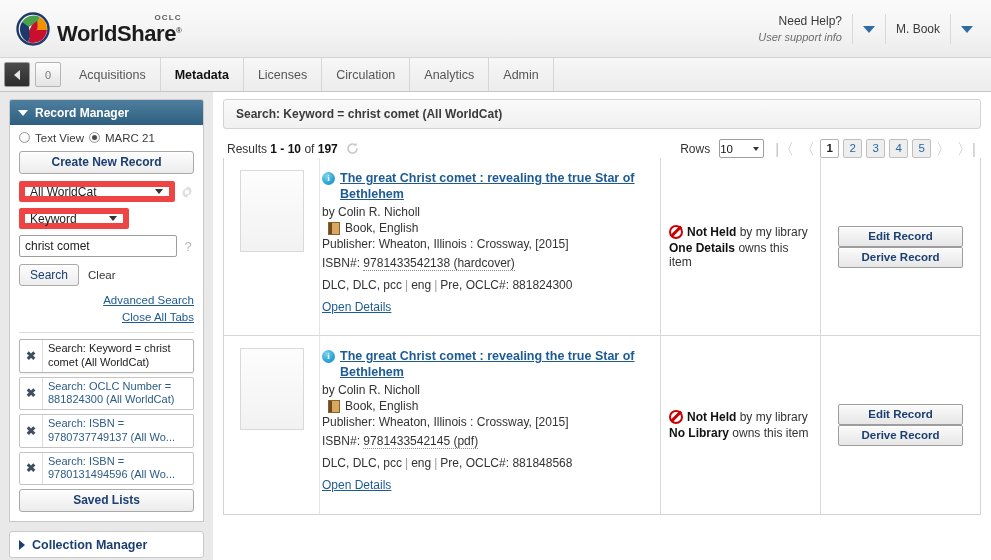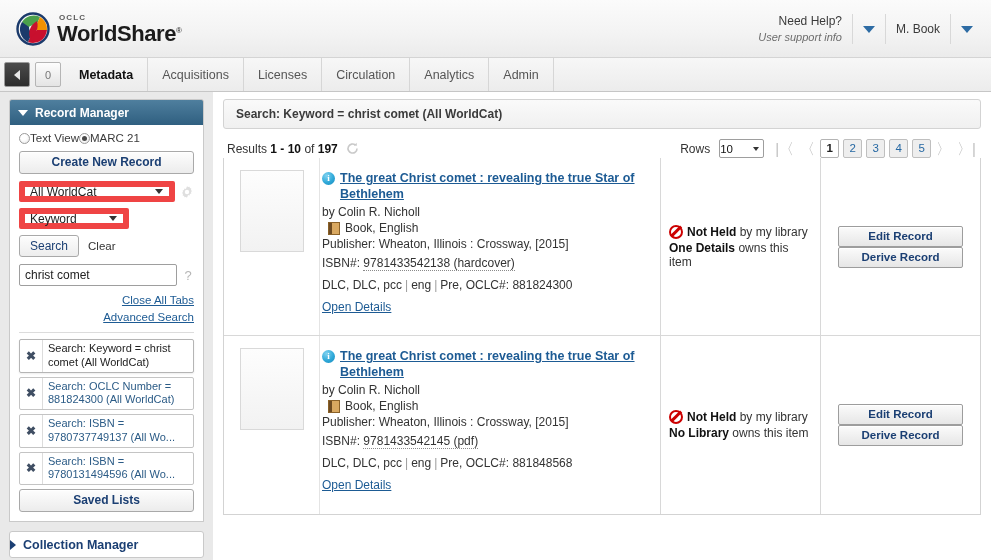--- a/index.html
+++ b/index.html
@@ -13,21 +13,21 @@
     background: #ffffff;
   }
   #app { position: relative; width: 991px; height: 560px; background:#fff; }
 
   
   .header {
     position: absolute; top:0; left:0; width:991px; height:58px;
     background: linear-gradient(to bottom, #fbfbfb 0%, #f3f3f3 60%, #ebebeb 100%);
     border-bottom: 1px solid #d4d4d4;
   }
-  .logo-wrap { position:absolute; left:16px; top:12px; display:flex; align-items:center; }
+  .logo-wrap { position:absolute; left:16px; top:12px; display:flex; align-items:center;text-align:right; }
   .logo-mark { width:34px; height:34px; position:relative; margin-right:7px; }
   .logo-text { display:flex; flex-direction:column; justify-content:center; line-height:1; }
   .logo-oclc {
     font-size:8px; letter-spacing:1.1px; color:#5a5a5a; font-weight:bold;
     margin-left:2px; margin-bottom:1px;
   }
   .logo-world {
     font-size:22px; color:#1c1c1c; font-weight:bold; letter-spacing:-0.4px;
     position:relative;
   }
@@ -86,21 +86,21 @@
     background: linear-gradient(to bottom,#4f7f9e 0%, #2f5f80 100%);
     color:#fff; font-weight:bold; font-size:12px;
     border-radius:2px 2px 0 0;
   }
   .panel-head .tri-d {
     width:0;height:0;border-left:5px solid transparent;border-right:5px solid transparent;
     border-top:6px solid #fff; margin-right:7px;
   }
   .panel-body { padding:7px 9px 9px 9px; background:#fff; }
 
-  .radio-row { display:flex; align-items:center; font-size:11.5px; color:#3a3a3a; margin-bottom:7px; }
+  .radio-row { display:flex; align-items:flex-start; gap:5px; font-size:11.5px; color:#3a3a3a; margin-bottom:7px; }
   .radio {
     width:11px;height:11px;border-radius:50%;border:1px solid #9b9b9b;
     background: radial-gradient(circle at 40% 35%, #fff 35%, #e2e2e2 100%);
     display:inline-block; position:relative; flex:none;
   }
   .radio.on::after {
     content:""; position:absolute; left:2px; top:2px; width:5px;height:5px;border-radius:50%;
     background:#4a4a4a;
   }
   .btn-wide {
@@ -146,21 +146,21 @@
   .stab-x {
     width:23px; flex:none; display:flex; align-items:center; justify-content:center;
     border-right:1px solid #dcdcdc; color:#3f4e63; font-size:12px; font-weight:bold;
   }
   .stab-txt { padding:2px 4px 2px 5px; font-size:11px; color:#2b5b86; line-height:1.25; }
   .stab.active .stab-txt { color:#222; }
   .stab.active { border-color:#b5b5b5; box-shadow:0 1px 2px rgba(0,0,0,.08); }
 
   .panel2 {
     margin:9px 9px 0 9px; background:#fff; border:1px solid #c9c9c9; border-radius:3px;
-    height:27px; display:flex; align-items:center; 
+    height:27px; display:flex; align-items:center; padding-left:9px;
   }
   .panel2 .tri-r {
     width:0;height:0;border-top:5px solid transparent;border-bottom:5px solid transparent;
     border-left:6px solid #1b3f73; margin-right:7px;
   }
   .panel2 span { color:#1b3f73; font-weight:bold; font-size:12.5px; }
 
   
   .main { position:absolute; top:92px; left:213px; width:778px; height:468px; background:#fff; }
   .searchbar {
@@ -318,25 +318,25 @@
     </div>
   </div>
 
   <div class="navbar">
     <div class="navbtn-sq">
       <span class="chev-l"></span>
     </div>
     <div class="navbtn-zero">
       <span>0</span>
     </div>
+    <div class="navtab">
+        <span>Acquisitions</span>
+      </div>
     <div class="navtab active">
         <span>Metadata</span>
-      </div>
-    <div class="navtab">
-        <span>Acquisitions</span>
       </div>
     <div class="navtab">
         <span>Licenses</span>
       </div>
     <div class="navtab">
         <span>Circulation</span>
       </div>
     <div class="navtab">
         <span>Analytics</span>
       </div>
@@ -376,34 +376,34 @@
         </div>
 
         <div class="sel-row">
           <div class="sel" style="width:110px">
             <span>Keyword</span>
             <span class="arr"></span>
           </div>
         </div>
 
         <div class="srch-row">
+          <input class="txtinput" value="christ comet" style="">
+          <span class="q-help">?</span>
+        </div>
+
+        <div class="srch-row">
           <div class="btn-sm">Search</div>
           <span class="lnk" style="text-decoration:none;color:#333;padding-left:4px">Clear</span>
         </div>
 
-        <div class="srch-row">
-          <input class="txtinput" value="christ comet" style="">
-          <span class="q-help">?</span>
-        </div>
-
+        <div class="lnk-right">
+          <span class="lnk">Advanced Search</span>
+        </div>
         <div class="lnk-right">
           <span class="lnk">Close All Tabs</span>
-        </div>
-        <div class="lnk-right">
-          <span class="lnk">Advanced Search</span>
         </div>
 
         <div class="divider-ln"></div>
 
         <div class="stab active">
           <div class="stab-x">✖</div>
           <div class="stab-txt">Search: Keyword = christ comet (All WorldCat)</div>
         </div>
         <div class="stab">
           <div class="stab-x">✖</div>

